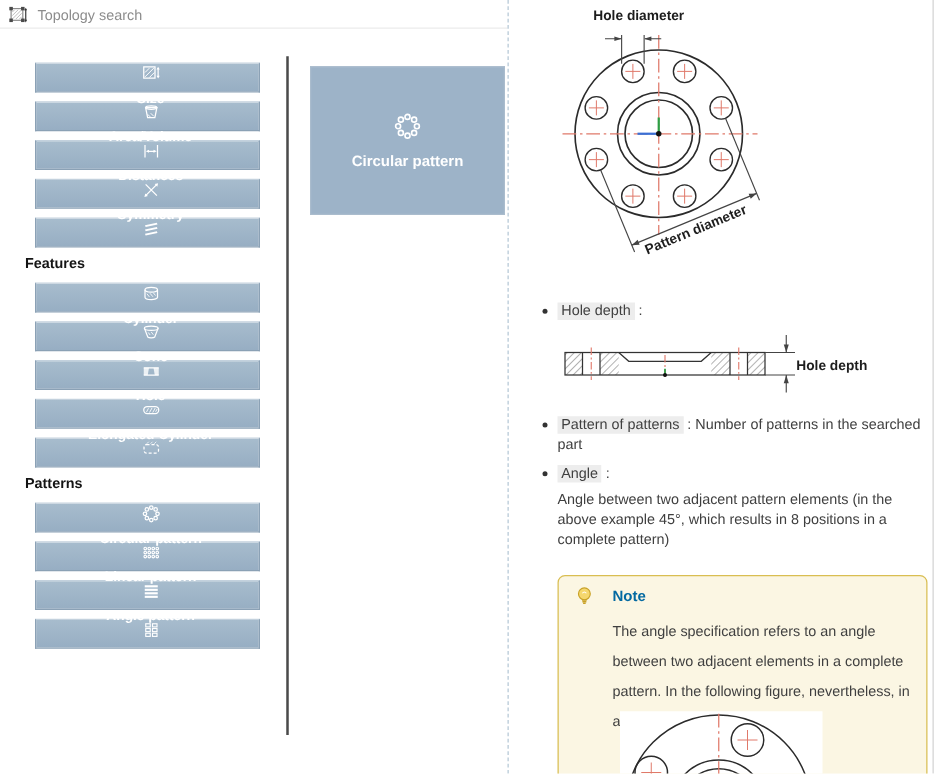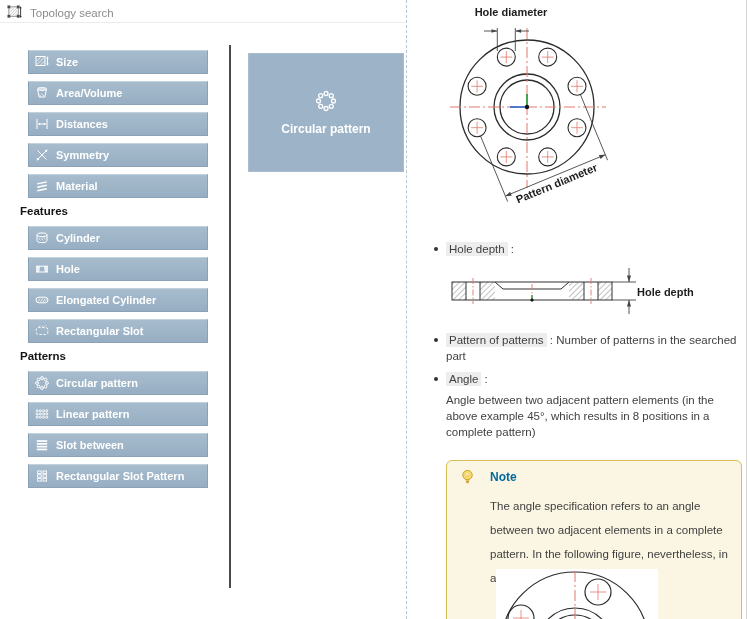--- a/index.html
+++ b/index.html
@@ -11,21 +11,21 @@
   .hdr-title{font-size:11.5px;color:#8c8c8c;}
   .hdr-sep{position:absolute;left:0;top:22px;width:406px;height:1px;background:#ececec;}
 
   
   .sidebar{position:absolute;left:20px;top:50px;width:200px;}
   .group-h{font-size:11.5px;font-weight:bold;color:#141414;margin:0 0 9px 0;}
   .group-h.mt{}
   .btn{width:180px;height:24px;margin:0 0 7px 8px;box-sizing:border-box;cursor:pointer;
        background:linear-gradient(180deg,#a7bccd,#97aec3);
        border:1px solid #8ba1b5;border-top-color:#c3d1dd;
-       display:flex;align-items:center;gap:6px;padding-left:5px;}
+       display:flex;align-items:center;gap:6px;padding-left:5px;flex-direction:column;}
   .btn .lbl{font-size:11px;font-weight:bold;color:#fff;white-space:nowrap;}
   .bicon{width:16px;height:16px;display:inline-flex;}
 
   
   .vdiv{position:absolute;left:229px;top:45px;width:2px;height:543px;background:#4a4a4a;}
   .dashdiv{position:absolute;left:406px;top:0;width:0;height:619px;border-left:1px dashed #b5c8d6;}
   .scrolline{position:absolute;left:746px;top:0;width:1px;height:619px;background:#d4d4d4;}
 
   
   .tile{position:absolute;left:248px;top:53px;width:156px;height:119px;background:#9db3c8;
@@ -140,20 +140,30 @@
       <span class="bicon">
         <svg viewBox="0 0 16 16" width="16" height="16">
           <ellipse cx="8" cy="4.8" rx="5" ry="1.9" fill="none" stroke="#fff"></ellipse>
           <path d="M3,4.8 v6 a5,1.9 0 0 0 10,0 v-6" fill="none" stroke="#fff"></path>
           <path d="M4.5,8 l2,2.5 M7,7.6 l2.3,2.8 M9.6,7.2 l1.8,2.2" stroke="#fff" stroke-width="0.7"></path>
         </svg>
       </span>
       <span class="lbl">Cylinder</span>
     </div>
 
+    <div class="btn">
+      <span class="bicon">
+        <svg viewBox="0 0 16 16" width="16" height="16">
+          <ellipse cx="8" cy="4.5" rx="5.5" ry="1.7" fill="none" stroke="#fff"></ellipse>
+          <path d="M2.5,4.5 L5.2,11.6 a3,1.2 0 0 0 5.6,0 L13.5,4.5" fill="none" stroke="#fff"></path>
+          <path d="M5.6,8 l1.5,2 M8,7.6 l1.7,2.2" stroke="#fff" stroke-width="0.7"></path>
+        </svg>
+      </span>
+      <span class="lbl">Cone</span>
+    </div>
 
     <div class="btn">
       <span class="bicon">
         <svg viewBox="0 0 16 16" width="16" height="16">
           <path d="M2,5.2 h12 M2,11 h12" stroke="#fff"></path>
           <polygon points="2,5.2 6.2,5.2 5.2,11 2,11" fill="#fff" opacity="0.8"></polygon>
           <polygon points="9.8,5.2 14,5.2 14,11 10.8,11" fill="#fff" opacity="0.8"></polygon>
         </svg>
       </span>
       <span class="lbl">Hole</span>
@@ -225,21 +235,21 @@
       <span class="bicon">
         <svg viewBox="0 0 16 16" width="16" height="16">
           <g fill="#fff">
             <rect x="2.8" y="3.2" width="10.4" height="1.7"></rect>
             <rect x="2.8" y="6" width="10.4" height="1.7"></rect>
             <rect x="2.8" y="8.8" width="10.4" height="1.7"></rect>
             <rect x="2.8" y="11.6" width="10.4" height="1.7"></rect>
           </g>
         </svg>
       </span>
-      <span class="lbl">Slot between</span>
+      <span class="lbl">Angle pattern</span>
     </div>
 
     <div class="btn">
       <span class="bicon">
         <svg viewBox="0 0 16 16" width="16" height="16">
           <g fill="none" stroke="#fff" stroke-width="0.9">
             <rect x="3.6" y="3" width="3.6" height="2.5"></rect>
               <rect x="9" y="3" width="3.6" height="2.5"></rect>
             <rect x="3.6" y="6.8" width="3.6" height="2.5"></rect>
               <rect x="9" y="6.8" width="3.6" height="2.5"></rect>

